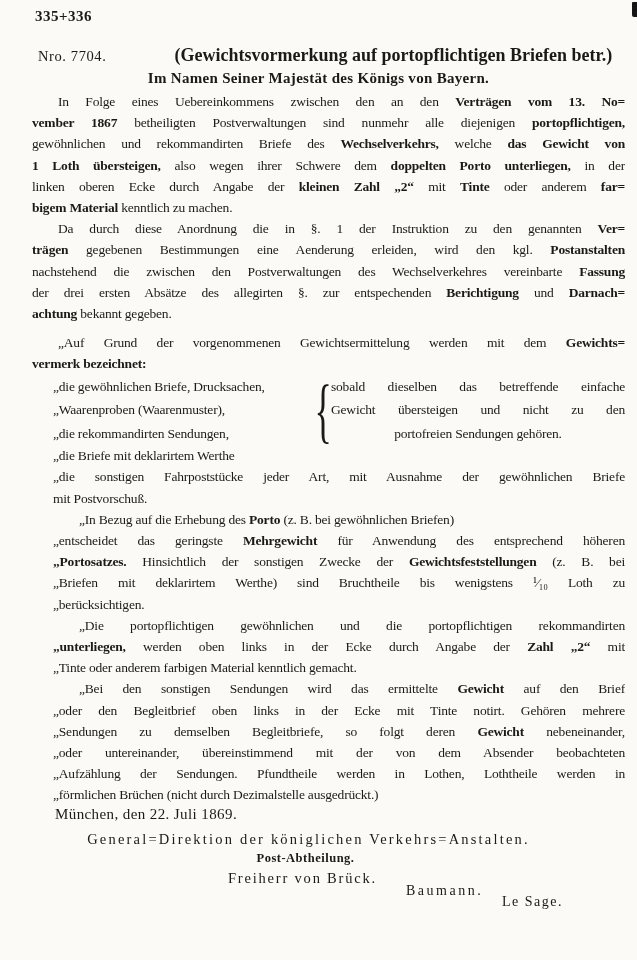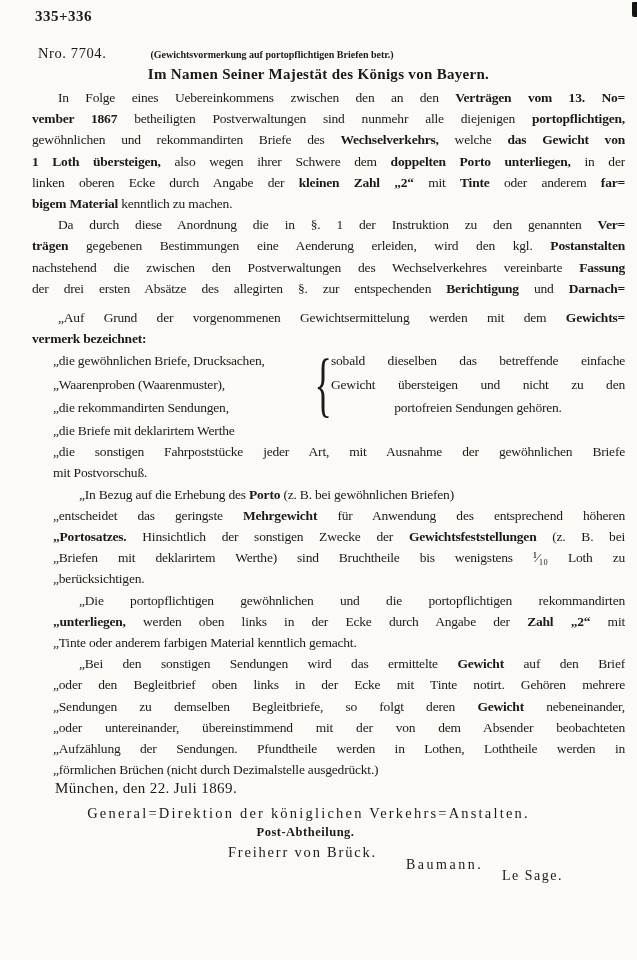--- a/index.html
+++ b/index.html
@@ -6,21 +6,21 @@
   html,body { margin:0; padding:0; background:#e8e8e6; }
   .page {
     position:relative; width:637px; height:960px; margin:0 auto;
     background:var(--paper); color:var(--ink);
     font-family:Liberation Serif, serif; overflow:hidden;
   }
   .corner-mark { position:absolute; right:0; top:2px; width:5px; height:15px; background:#151515; border-radius:1px 0 0 2px; }
   .pageno { padding-top:8px; margin-left:35px; font-size:15px; font-weight:bold; letter-spacing:.5px; }
   .nro-row { margin-top:20px; padding-left:38px; font-size:14.5px; white-space:nowrap; }
   .nro { letter-spacing:.6px;text-align:center; }
-  .subject { margin-left:44px; font-weight:bold; font-size:10px; }
+  .subject { margin-left:68px; font-weight:bold; font-size:18px; }
   .title { margin-top:4px; text-align:center; font-weight:bold; font-size:15px; letter-spacing:.3px; }
   .docbody { margin-top:4px; padding-left:32px; padding-right:12px; font-size:13.5px; line-height:21.2px; letter-spacing:-0.2px; }
   .para { margin:0; }
   .quoted { padding-left:21px; }
   .gap-top { margin-top:8px; }
   .tline { text-align:justify; text-align-last:justify; overflow:hidden; white-space:nowrap; }
   .tline.flush { text-align-last:left; }
   .tline.indent { text-indent:26px; }
   .bold { font-weight:bold; }
   
@@ -62,20 +62,21 @@
         <div class="tline"><span>gewöhnlichen und rekommandirten Briefe des </span><span class="bold">Wechselverkehrs,</span><span> welche </span><span class="bold">das Gewicht von</span></div>
         <div class="tline"><span class="bold">1 Loth übersteigen,</span><span> also wegen ihrer Schwere dem </span><span class="bold">doppelten Porto unterliegen,</span><span> in der</span></div>
         <div class="tline"><span>linken oberen Ecke durch Angabe der </span><span class="bold">kleinen Zahl „2“</span><span> mit </span><span class="bold">Tinte</span><span> oder anderem </span><span class="bold">far=</span></div>
         <div class="tline flush"><span class="bold">bigem Material</span><span> kenntlich zu machen.</span></div>
       </div>
     <div class="para">
         <div class="tline indent"><span>Da durch diese Anordnung die in §. 1 der Instruktion zu den genannten </span><span class="bold">Ver=</span></div>
         <div class="tline"><span class="bold">trägen</span><span> gegebenen Bestimmungen eine Aenderung erleiden, wird den kgl. </span><span class="bold">Postanstalten</span></div>
         <div class="tline"><span>nachstehend die zwischen den Postverwaltungen des Wechselverkehres vereinbarte </span><span class="bold">Fassung</span></div>
         <div class="tline"><span>der drei ersten Absätze des allegirten §. zur entspechenden </span><span class="bold">Berichtigung</span><span> und </span><span class="bold">Darnach=</span></div>
+        <div class="tline flush"><span class="bold">achtung</span><span> bekannt gegeben.</span></div>
       </div>
     <div class="para gap-top">
         <div class="tline indent"><span>„Auf Grund der vorgenommenen Gewichtsermittelung werden mit dem </span><span class="bold">Gewichts=</span></div>
         <div class="tline flush"><span class="bold">vermerk bezeichnet:</span></div>
       </div>
 
     <div class="bracket-group">
       <div class="bg-left">
           <div class="tline flush">„die gewöhnlichen Briefe, Drucksachen,</div>
           <div class="tline flush">„Waarenproben (Waarenmuster),</div>

